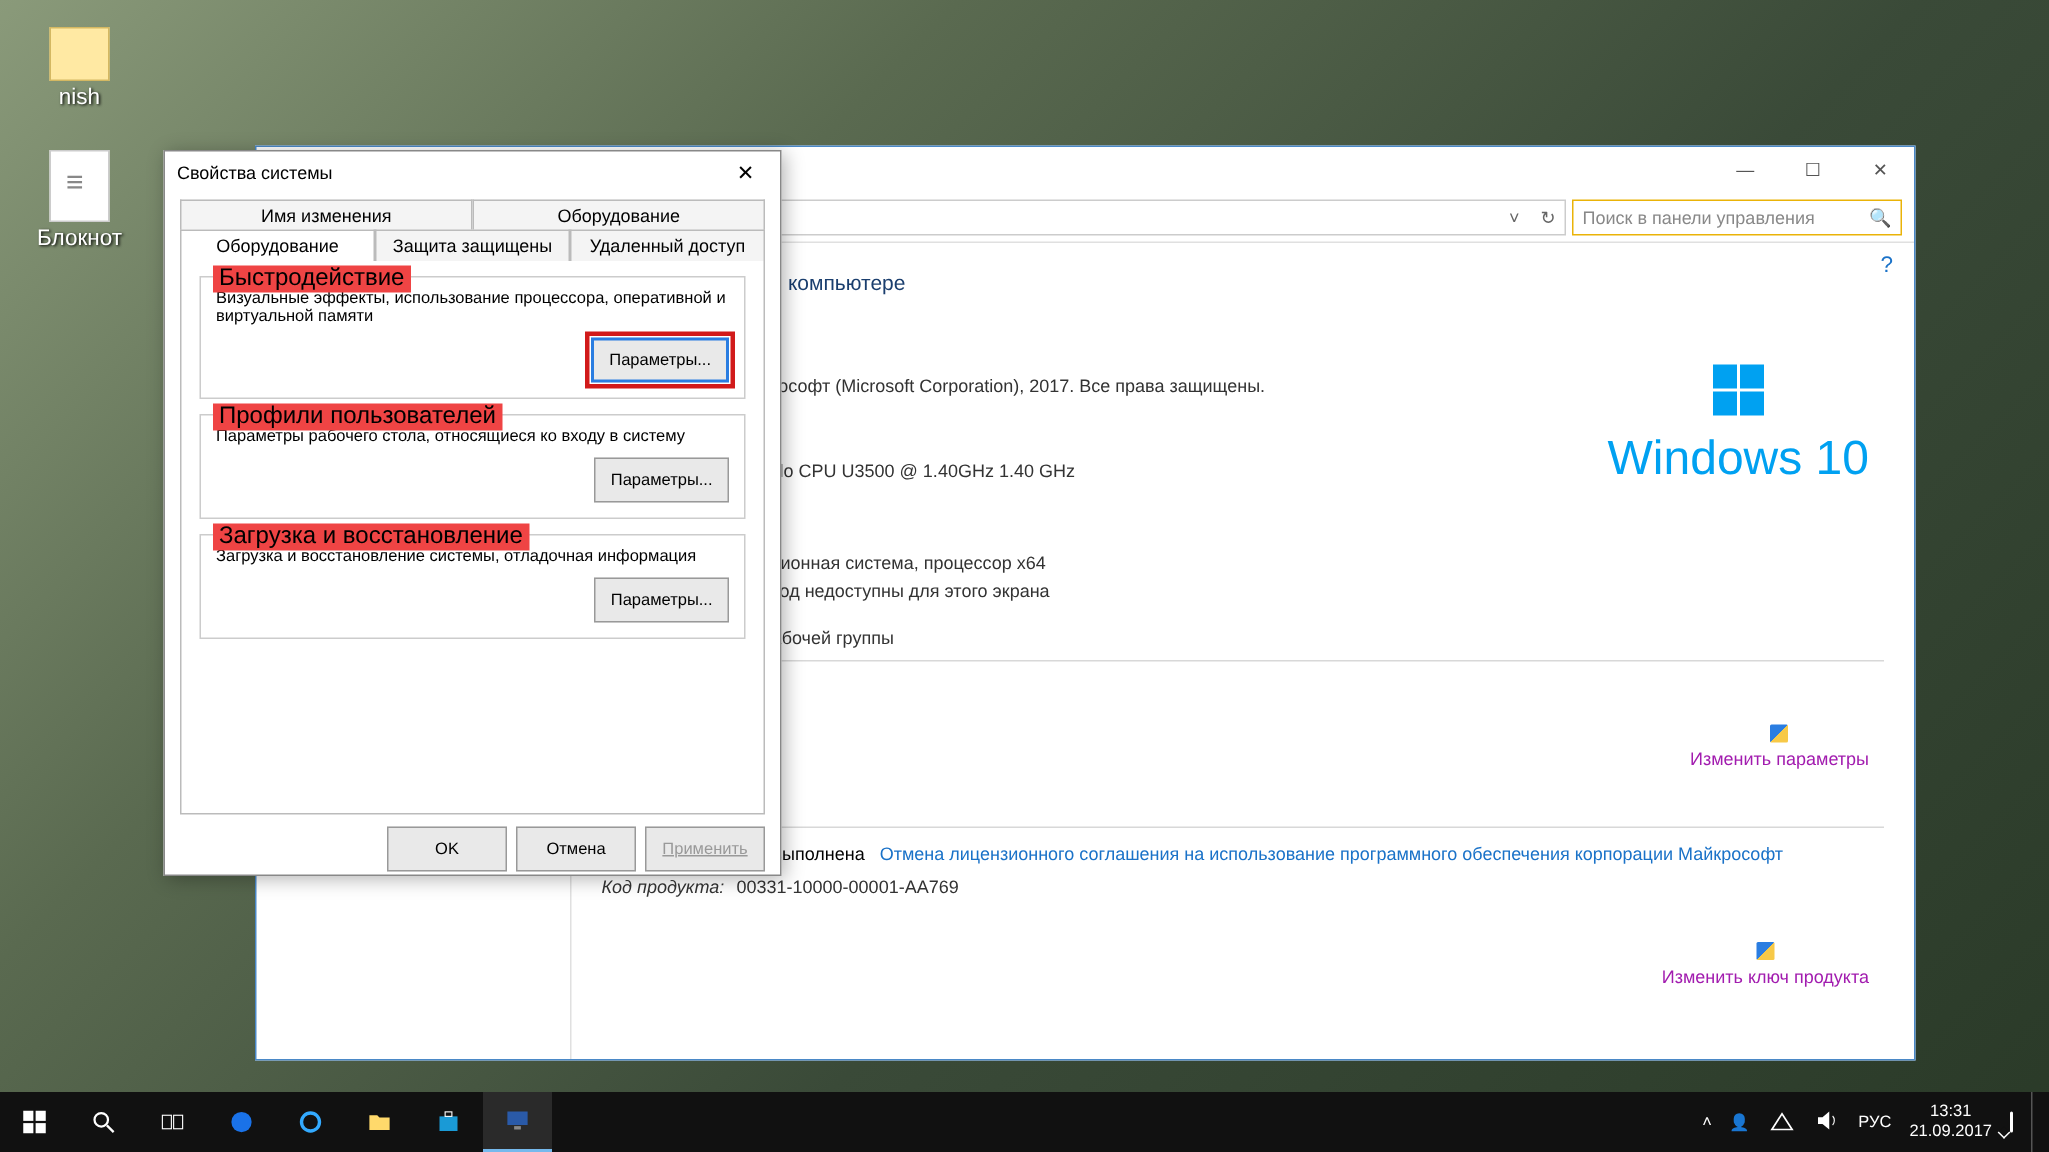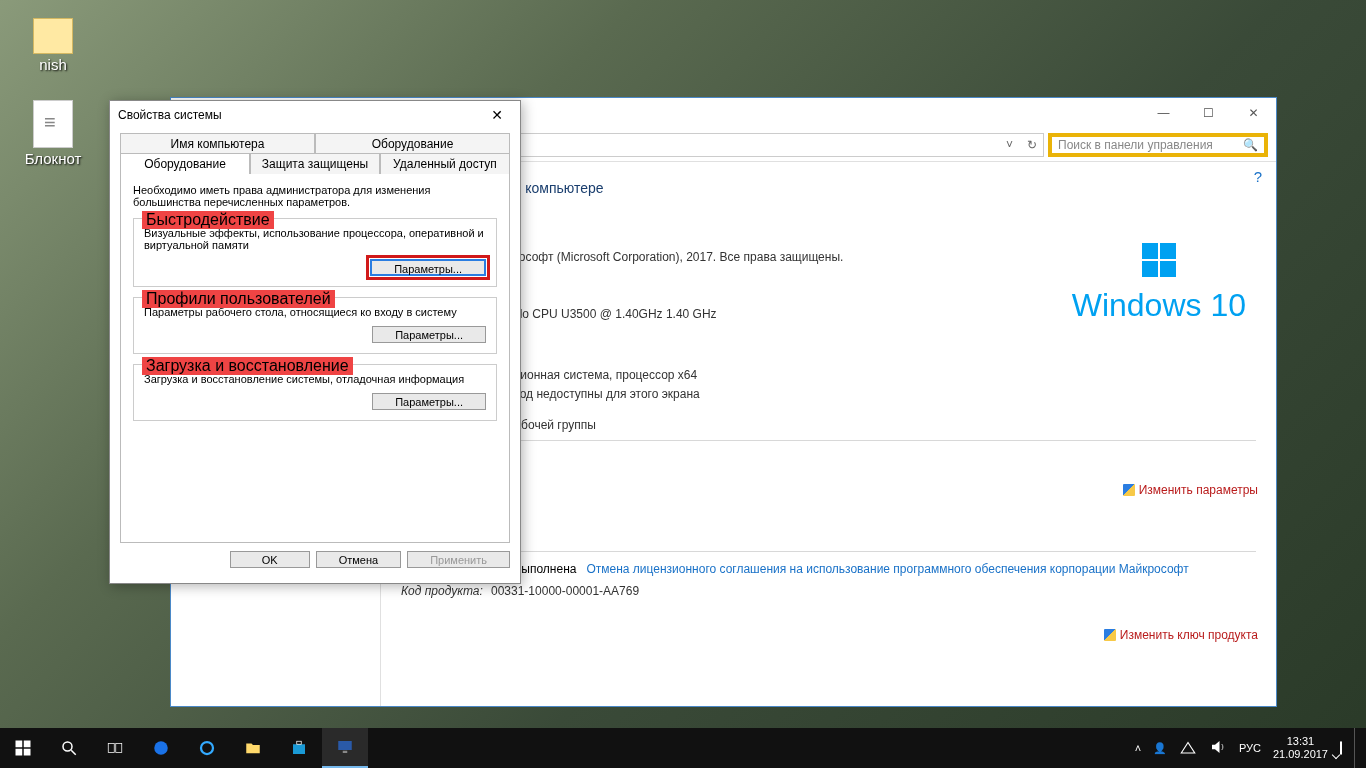--- a/index.html
+++ b/index.html
@@ -17,60 +17,60 @@
 
 .system-window { position: absolute; left: 170px; top: 97px; width: 1107px; height: 610px; background: #fff; border: 1px solid #4a88c7; }
 .sw-titlebar { height: 30px; display: flex; align-items: center; padding-left: 8px; }
 .sw-titlebar .controls { margin-left: auto; display: flex; }
 .sw-titlebar .controls div { width: 45px; height: 28px; display: flex; align-items: center; justify-content: center; font-size: 12px; color: #555; }
 .sw-navbar { height: 34px; display: flex; align-items: center; border-bottom: 1px solid #e0e0e0; padding: 0 8px; gap: 4px; }
 .sw-navbar .navbtn { width: 24px; height: 24px; display: flex; align-items: center; justify-content: center; color: #888; font-size: 14px; }
 .sw-crumbs { flex: 1; height: 24px; border: 1px solid #ccc; display: flex; align-items: center; padding: 0 6px; font-size: 12px; gap: 8px; }
 .sw-crumbs .sep { color: #888; }
 .sw-crumbs .drop { margin-left: auto; color: #666; }
-.sw-search { width: 220px; height: 24px; border: 4px solid #eab308; display: flex; align-items: center; padding: 0 6px; font-size: 12px; color: #888; }
+.sw-search { width: 220px; height: 24px; border: 1px solid #eab308; display: flex; align-items: center; padding: 0 6px; font-size: 12px; color: #888; }
 .sw-search .mag { margin-left: auto; }
 .sw-help { position: absolute; right: 14px; top: 70px; color: #1a72c8; font-size: 15px; }
 
 .sw-body { display: flex; height: calc(100% - 64px); }
 .sw-sidebar { width: 210px; border-right: 1px solid #e0e0e0; padding: 14px 12px; font-size: 12px; }
 
 .sw-main { flex: 1; padding: 18px 20px 10px 20px; font-size: 12px; overflow: hidden; }
 .sw-main h1 { font-weight: 400; font-size: 14px; color: #1a3e6e; margin-bottom: 18px; }
 .win-brand { position: absolute; right: 30px; top: 145px; display: flex; align-items: center; gap: 10px; flex-direction: column; }
 .win-brand .logo { width: 34px; height: 34px; display: grid; grid-template: 1fr 1fr / 1fr 1fr; gap: 2px; }
 .win-brand .logo div { background: #00a1f1; }
 .win-brand .txt { font-size: 32px; font-weight: 300; color: #00a1f1; }
 .section-title { color: #333; margin: 6px 0 8px; font-size: 12px; }
 .kv { display: flex; margin: 5px 0; }
 .kv .k { width: 170px; color: #333; font-style: italic; }
 .kv .v { color: #333; }
 .divider { border-bottom: 1px solid #d8d8d8; margin: 6px 0 10px; }
-.link-right { position: absolute; right: 18px; color: #b91c1c; display: flex; align-items: center; gap: 4px; }
+.link-right { position: absolute; right: 30px; color: #a21caf; display: flex; align-items: center; gap: 4px; flex-direction: column; }
 .shield { display: inline-block; width: 12px; height: 12px; background: linear-gradient(135deg, #2a7de1 50%, #f7c948 50%); border-radius: 1px; }
 .sw-inline-link { color: #1a72c8; }
 
 
 .dialog { position: absolute; left: 109px; top: 100px; width: 412px; height: 484px; background: #fff; border: 1px solid #888; box-shadow: 2px 2px 12px rgba(0,0,0,0.3); }
 .dlg-title { height: 28px; display: flex; align-items: center; padding: 0 8px; font-size: 12px; }
 .dlg-title .x { margin-left: auto; width: 30px; text-align: center; font-size: 14px; }
 .dlg-tabs { display: flex; flex-wrap: wrap; margin: 4px 10px 0; font-size: 12px; }
 .dlg-tabs .tab { border: 1px solid #bbb; border-bottom: none; padding: 3px 0; text-align: center; background: #fff; margin-bottom: -1px; }
 .dlg-tabs .row1 .tab { width: 196px; }
 .dlg-tabs .tab.r2 { width: 130.6px; }
 .dlg-tabs .tab.active { background: #fff; position: relative; z-index: 2; }
 .dlg-tabs .tab.inactive { background: #f4f4f4; }
 .dlg-tabs .row1, .dlg-tabs .row2 { display: flex; width: 100%; }
 .dlg-content { border: 1px solid #bbb; margin: 0 10px; padding: 10px 12px; font-size: 11px; height: 370px; }
 .dlg-content .note { margin-bottom: 10px; }
 .fieldset { border: 1px solid #ccc; padding: 8px 10px 10px; margin-bottom: 10px; position: relative; }
 .fieldset .legend { position: absolute; top: -8px; left: 8px; background: #ef4444; padding: 0 4px; font-size: 16px; }
 .fieldset .desc { margin-bottom: 8px; }
-.winbtn { border: 1px solid #999; background: #e9e9e9; padding: 2px 22px; font-size: 11px; min-width: 80px; height: 17px; }
-.winbtn.disabled { color: #999; }
+.winbtn { border: 1px solid #999; background: #e9e9e9; padding: 2px 10px; font-size: 11px; min-width: 80px; height: 30px; }
+.winbtn.disabled { color: #999; text-decoration: underline; }
 .btn-right { text-align: right; }
 .highlight { outline: 3px solid #d11a1a; outline-offset: 1px; border: 2px solid #2a7de1; }
 .dlg-buttons { display: flex; justify-content: flex-end; gap: 6px; padding: 8px 10px; }
 .env-row { text-align: right; margin: 6px 10px 0; }
 
 
 .taskbar { position: absolute; left: 0; right: 0; bottom: 0; height: 40px; background: #111; display: flex; align-items: center; color: #fff; }
 .taskbar .tb { width: 46px; height: 40px; display: flex; align-items: center; justify-content: center; }
 .taskbar .tb.active { background: #2a2a2a; border-bottom: 2px solid #76b9ed; }
 .taskbar .tray { margin-left: auto; display: flex; align-items: center; gap: 12px; padding-right: 6px; font-size: 11px; }
@@ -192,31 +192,30 @@
   </div>
 </div>
 
 <div class="dialog">
   <div class="dlg-title">
     <span>Свойства системы</span>
     <span class="x">✕</span>
   </div>
   <div class="dlg-tabs">
     <div class="row1">
-      <div class="tab inactive">Имя компьютера</div>
+      <div class="tab inactive">Имя изменения</div>
       <div class="tab inactive">Оборудование</div>
     </div>
     <div class="row2">
       <div class="tab r2 active">Оборудование</div>
       <div class="tab r2 inactive">Защита защищены</div>
       <div class="tab r2 inactive">Удаленный доступ</div>
     </div>
   </div>
   <div class="dlg-content">
-    <div class="note">Необходимо иметь права администратора для изменения большинства перечисленных параметров.</div>
 
     <div class="fieldset">
       <div class="legend">Быстродействие</div>
       <div class="desc">Визуальные эффекты, использование процессора, оперативной и виртуальной памяти</div>
       <div class="btn-right">
         <button class="winbtn highlight">Параметры...</button>
       </div>
     </div>
 
     <div class="fieldset">

